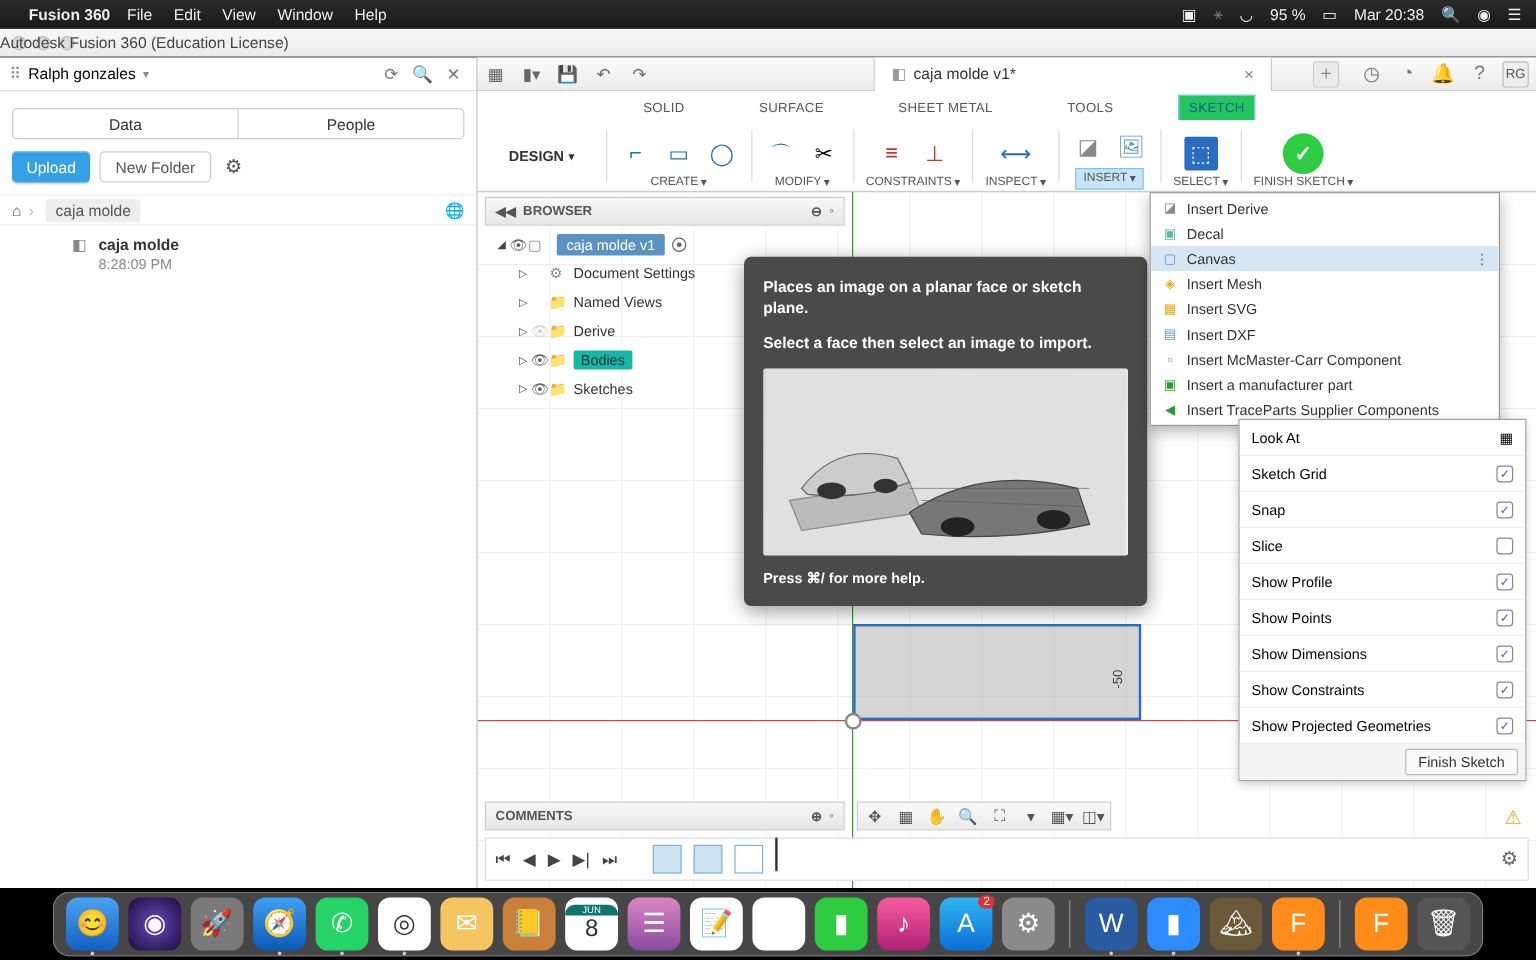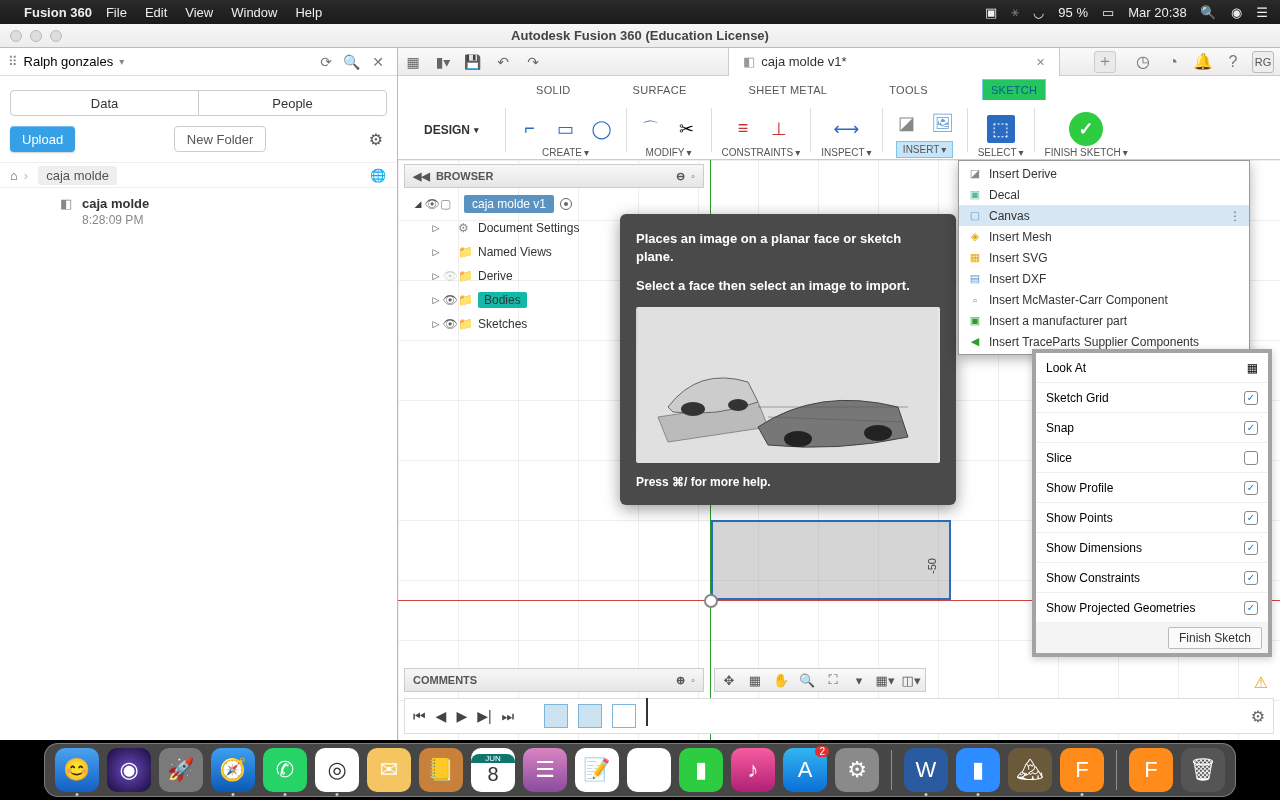--- a/index.html
+++ b/index.html
@@ -10,35 +10,35 @@
 .mac-menubar .apple { font-size:14px; margin-right:12px; }
 .mac-menubar .appname { font-weight:700; margin-right:14px;text-align:right; }
 .mac-menubar .mitem { margin-right:18px; }
 .mac-menubar .spacer { flex:1; }
 .mac-menubar .ricon { margin-left:14px; font-size:13px; }
 
 
 .titlebar { height: 24px; background: linear-gradient(#f7f7f7,#ececec); border-bottom:1px solid #bbb; display:flex; align-items:center; position:relative; }
 .traffic { display:flex; gap:8px; padding-left:10px; }
 .t-dot { width:12px; height:12px; border-radius:50%; background:#ddd; border:1px solid #bbb; }
-.titlebar .title { position:absolute; left:0; right:0; text-align:center; font-size:13px; color:#444;font-weight:bold; }
+.titlebar .title { position:absolute; left:0; right:0; text-align:left; font-size:13px; color:#444; }
 
 
 .main { display:flex; height: calc(800px - 24px - 24px - 60px); }
 
 
 .data-panel { width:398px; background:#fff; border-right:1px solid #bbb; display:flex; flex-direction:column; }
 .dp-top { height:28px; display:flex; align-items:center; padding:6px 8px; border-bottom:1px solid #ddd; font-size:13px; }
 .dp-top .chev { margin:0 6px; color:#888; font-size:10px; }
 .dp-top .spacer { flex:1; }
 .dp-top .ic { width:22px; height:22px; border-radius:4px; display:flex; align-items:center; justify-content:center; color:#777; margin-left:4px; font-size:14px; }
 .dp-tabs { display:flex; margin:14px 10px 0; border:1px solid #ccc; border-radius:4px; height:26px; font-size:13px; overflow:hidden; }
 .dp-tab { flex:1; display:flex; align-items:center; justify-content:center; color:#333; }
 .dp-tab + .dp-tab { border-left:1px solid #ccc; }
-.dp-actions { display:flex; justify-content:space-between; padding:10px; gap:8px; align-items:center; }
+.dp-actions { display:flex; justify-content:flex-start; padding:10px; gap:8px; align-items:center; }
 .btn-upload { background:#36a0e6; color:#fff; border:none; border-radius:4px; height:26px; padding:0 12px; font-size:13px; box-shadow:inset 0 1px 0 rgba(255,255,255,.3), 0 1px 2px rgba(0,0,0,.2); }
 .btn-newfolder { background:#fff; border:1px solid #ccc; border-radius:4px; height:26px; padding:0 12px; font-size:13px; color:#555; }
 .gear-small { width:22px; height:22px; display:flex; align-items:center; justify-content:center; color:#555; }
 .bc { height:26px; display:flex; align-items:center; padding:0 10px; border-top:1px solid #eee; border-bottom:1px solid #eee; font-size:13px; color:#555; }
 .bc .home { margin-right:6px; }
 .bc .proj { background:#eee; border-radius:3px; padding:2px 8px; margin-left:4px; }
 .bc .globe { margin-left:auto; color:#777; }
 .file-item { padding:8px 12px 8px 82px; position:relative; font-size:13px; }
 .file-item .cube { position:absolute; left:60px; top:8px; color:#888; }
 .file-item .fname { font-weight:600; color:#333; }
@@ -107,21 +107,21 @@
 .tooltip .help { font-size:12px; font-weight:600; }
 
 
 .insert-menu { position:absolute; left:560px; top:0px; width:292px; background:#fff; border:1px solid #999; box-shadow:0 4px 12px rgba(0,0,0,.3); font-size:12px; padding:2px 0; }
 .mi { height:21px; display:flex; align-items:center; padding:0 8px; color:#333; }
 .mi .mic { width:16px; height:16px; margin-right:6px; display:inline-flex; align-items:center; justify-content:center; font-size:11px; }
 .mi.hover { background:#d6e6f2; }
 .mi .dots { margin-left:auto; color:#666; }
 
 
-.palette { position:absolute; right:8px; top:189px; width:240px; border:4px solid #a3a3a3; background:#fff; box-shadow:0 2px 8px rgba(0,0,0,.2); font-size:12px; }
+.palette { position:absolute; right:8px; top:189px; width:240px; border:1px solid #a3a3a3; background:#fff; box-shadow:0 2px 8px rgba(0,0,0,.2); font-size:12px; }
 .prow { height:30px; display:flex; align-items:center; padding:0 10px; border-bottom:1px solid #eee; }
 .prow .spacer { flex:1; }
 .cb { width:14px; height:14px; border:1px solid #888; border-radius:3px; display:flex; align-items:center; justify-content:center; font-size:10px; color:#2a6cc2; }
 .cb.checked::after { content:"✓"; }
 .pfoot { height:30px; display:flex; align-items:center; justify-content:flex-end; padding:4px 6px; background:#f4f4f4; }
 .pfoot button { border:1px solid #bbb; background:#fafafa; padding:3px 10px; font-size:12px; color:#333; border-radius:2px; }
 
 
 .comments { position:absolute; left:6px; bottom:48px; width:300px; height:24px; background:linear-gradient(#f7f7f7,#e6e6e6); border:1px solid #ccc; display:flex; align-items:center; padding:0 8px; font-size:11px; font-weight:700; color:#555; }
 .comments .spacer { flex:1; }

